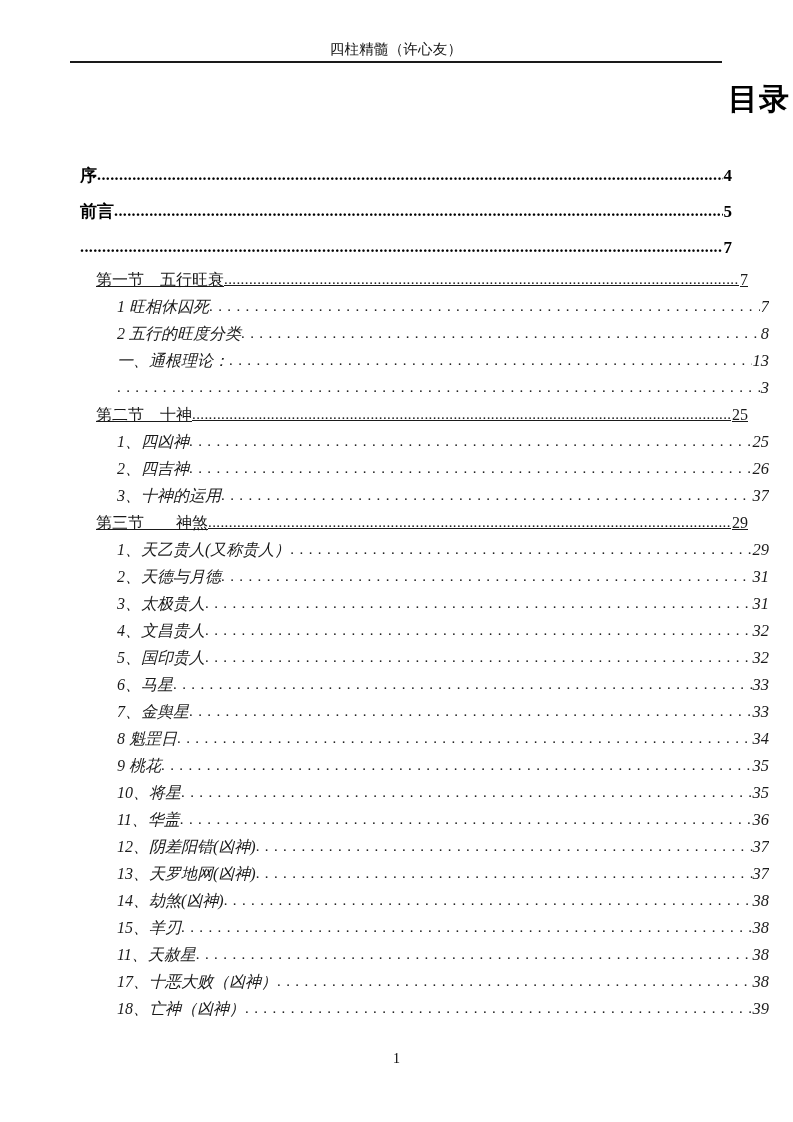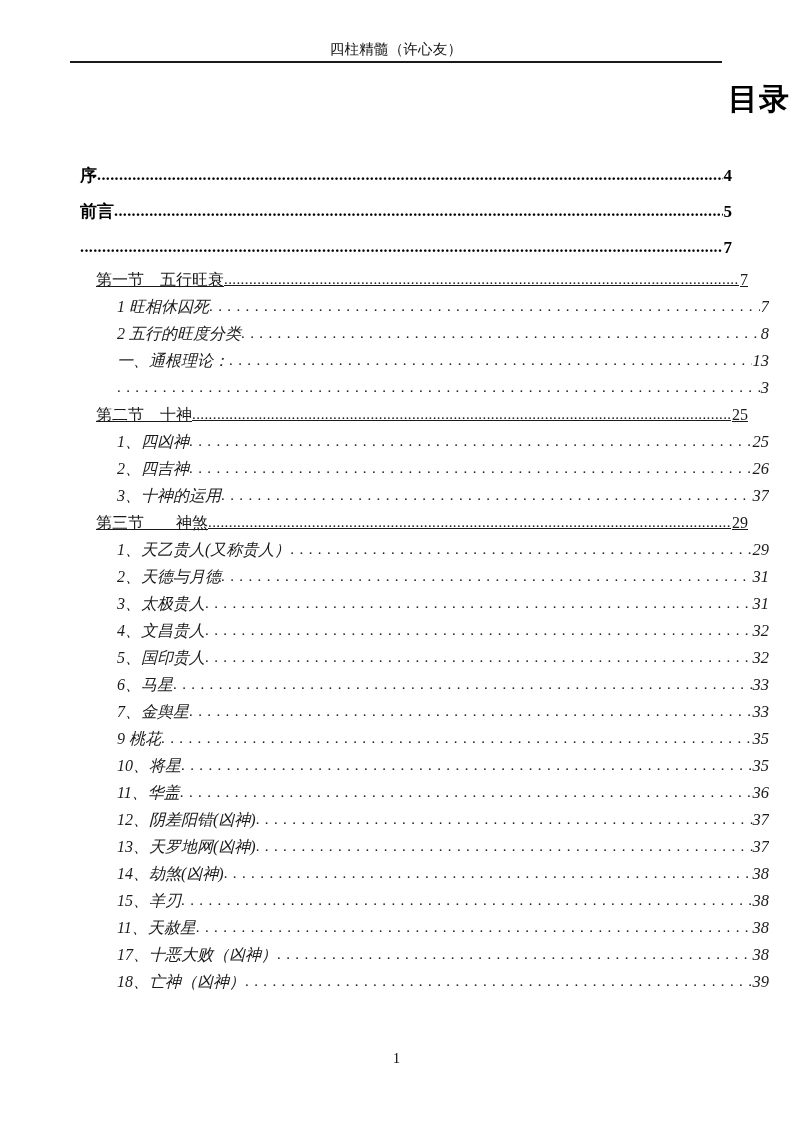--- a/index.html
+++ b/index.html
@@ -267,20 +267,25 @@
         <span class="toc-label">6、马星</span>
         <span class="toc-leader"></span>
         <span class="toc-page">33</span>
       </div>
       <div class="toc-entry lvl3">
         <span class="toc-label">7、金舆星</span>
         <span class="toc-leader"></span>
         <span class="toc-page">33</span>
       </div>
       <div class="toc-entry lvl3">
+        <span class="toc-label">8 魁罡日</span>
+        <span class="toc-leader"></span>
+        <span class="toc-page">34</span>
+      </div>
+      <div class="toc-entry lvl3">
         <span class="toc-label">9 桃花</span>
         <span class="toc-leader"></span>
         <span class="toc-page">35</span>
       </div>
       <div class="toc-entry lvl3">
         <span class="toc-label">10、将星</span>
         <span class="toc-leader"></span>
         <span class="toc-page">35</span>
       </div>
       <div class="toc-entry lvl3">

